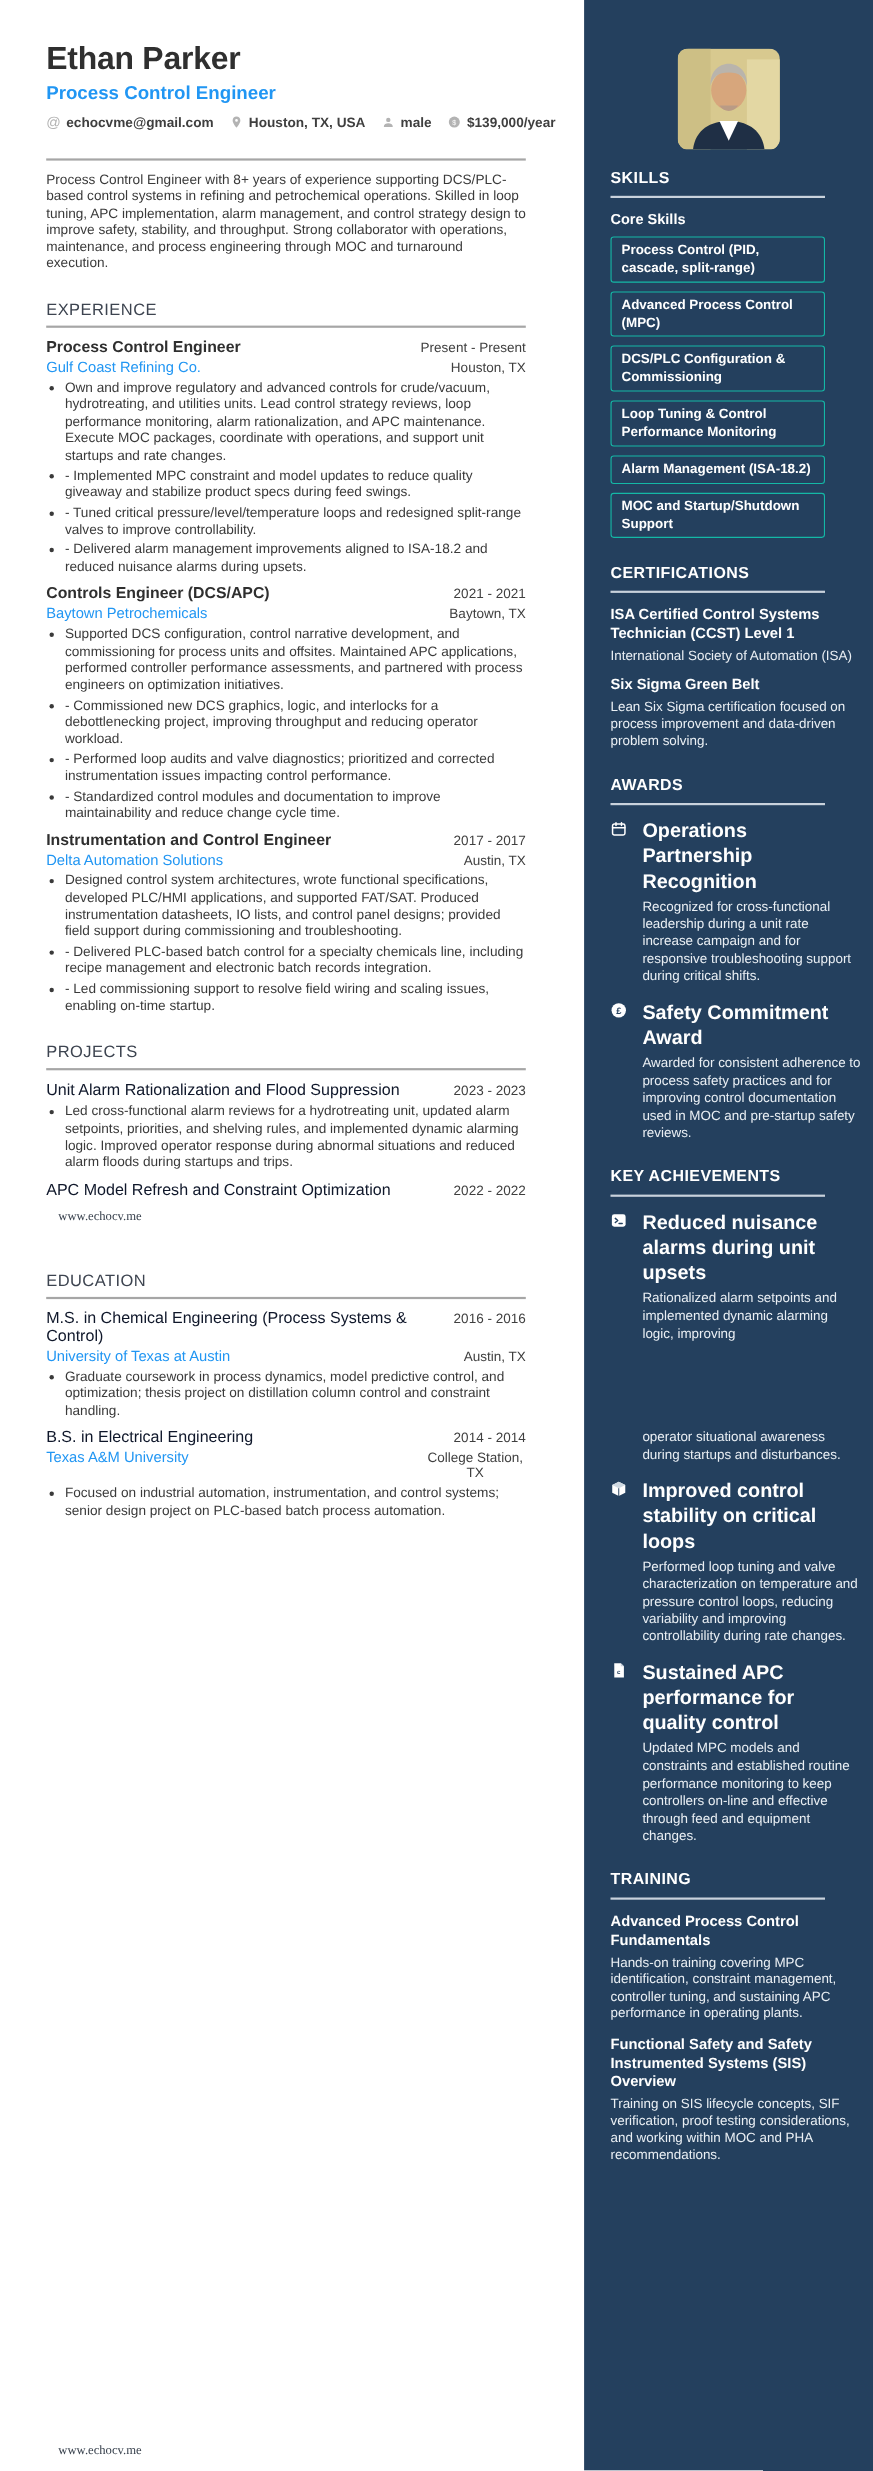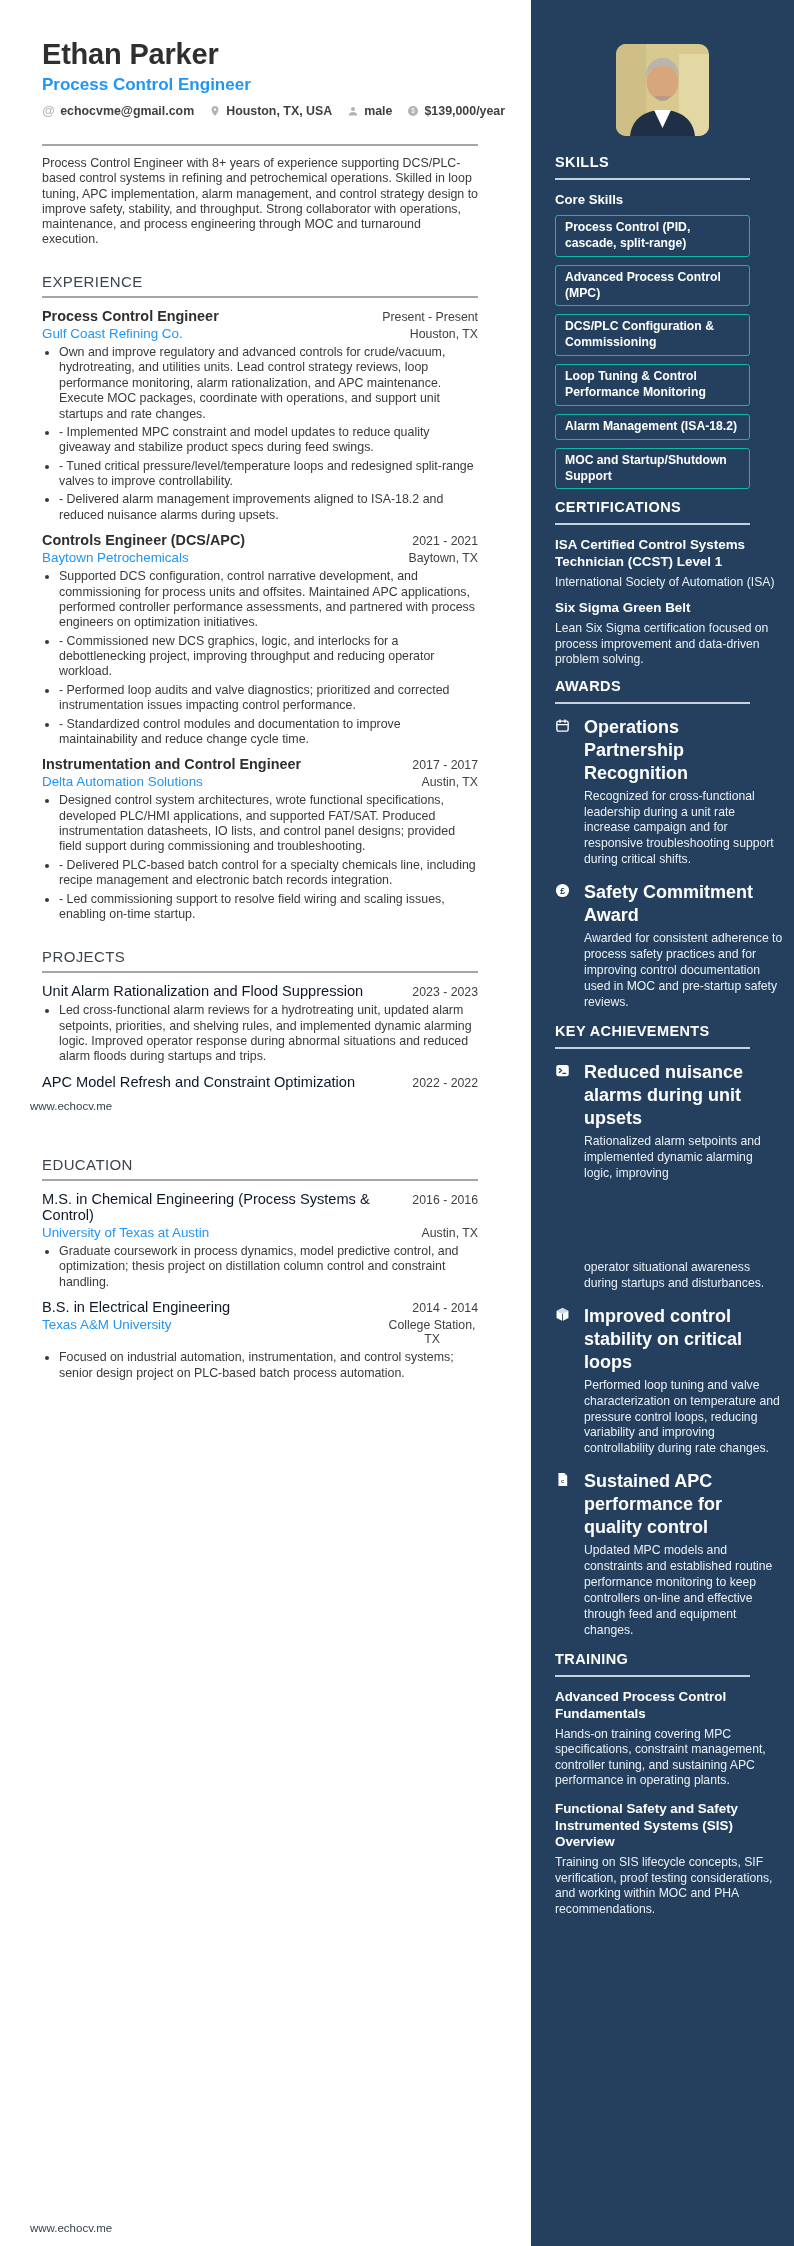--- a/index.html
+++ b/index.html
@@ -32,29 +32,29 @@
   .item{margin-bottom:9px;}
   .row{display:flex;justify-content:space-between;align-items:baseline;}
   .it-title{font-size:14.4px;font-weight:700;color:var(--ink-dark);}
   .it-title.regular{font-weight:400;font-size:14.6px;color:#0f172a;}
   .it-dates{font-size:12.3px;color:#3f3f3f;white-space:nowrap;}
   .it-company{font-size:13.4px;font-weight:500;color:var(--accent);margin-top:2px;}
   .it-loc{font-size:12.3px;color:#3f3f3f;text-align:right;}
   .it-loc.narrow{max-width:92px;text-align:center;}
   ul.bullets{margin:4px 0 0 0;padding-left:17px;}
   ul.bullets li{font-size:12.4px;line-height:1.24;color:var(--ink);margin-bottom:3px;}
-  .footer{position:absolute;left:30px;font-size:11.5px;color:#39424e;}
+  .footer{position:absolute;left:53px;font-size:11.5px;color:#39424e;font-family:Liberation Serif, serif;}
   .f1{top:1100px;}
   .f2{top:2222px;}
   .edu-abs{position:absolute;left:42px;top:1156px;width:436px;margin-top:0;}
   
   .sidebar{position:absolute;left:531px;top:0;width:263px;height:2246px;background:var(--sidebar-bg);color:#fff;}
   .avatar-wrap{width:93px;height:92px;margin:44px auto 0 auto;border-radius:10px;overflow:hidden;}
   .sb-inner{padding:0 10px 0 24px;}
-  .sb-section{margin-top:10px;}
+  .sb-section{margin-top:24px;}
   .sb-h{font-size:14.5px;font-weight:700;color:#fff;letter-spacing:0.4px;}
   .sb-rule{height:2px;background:#c9d2dc;border:0;margin:8px 34px 12px 0;}
   .sb-sub{font-size:13.2px;font-weight:700;color:#fff;margin-bottom:8px;}
   .skill-box{border:1px solid #14b8a6;border-radius:3px;padding:4px 9px;margin:0 34px 8px 0;
     font-size:12.2px;font-weight:700;line-height:1.3;color:#fff;}
   .cert{margin-bottom:10px;}
   .cert-t{font-size:13.4px;font-weight:700;line-height:1.25;color:#fff;}
   .cert-d{font-size:12.2px;line-height:1.27;color:#eaeff4;margin-top:4px;}
   .ico-item{display:flex;gap:13px;margin-bottom:13px;}
   .ico-col{flex:0 0 16px;padding-top:2px;}
@@ -348,21 +348,21 @@
           <div class="ico-d">Updated MPC models and constraints and established routine performance monitoring to keep controllers on-line and effective through feed and equipment changes.</div>
         </div>
       </div>
     </div>
 
     <div class="sb-section">
       <div class="sb-h">TRAINING</div>
       <hr class="sb-rule">
       <div class="train">
         <div class="cert-t">Advanced Process Control Fundamentals</div>
-        <div class="cert-d">Hands-on training covering MPC specifications, constraint management, controller tuning, and sustaining APC performance in operating plants.</div>
+        <div class="cert-d">Hands-on training covering MPC identification, constraint management, controller tuning, and sustaining APC performance in operating plants.</div>
       </div>
       <div class="train">
         <div class="cert-t">Functional Safety and Safety Instrumented Systems (SIS) Overview</div>
         <div class="cert-d">Training on SIS lifecycle concepts, SIF verification, proof testing considerations, and working within MOC and PHA recommendations.</div>
       </div>
     </div>
 
   </div>
 </aside>
 

